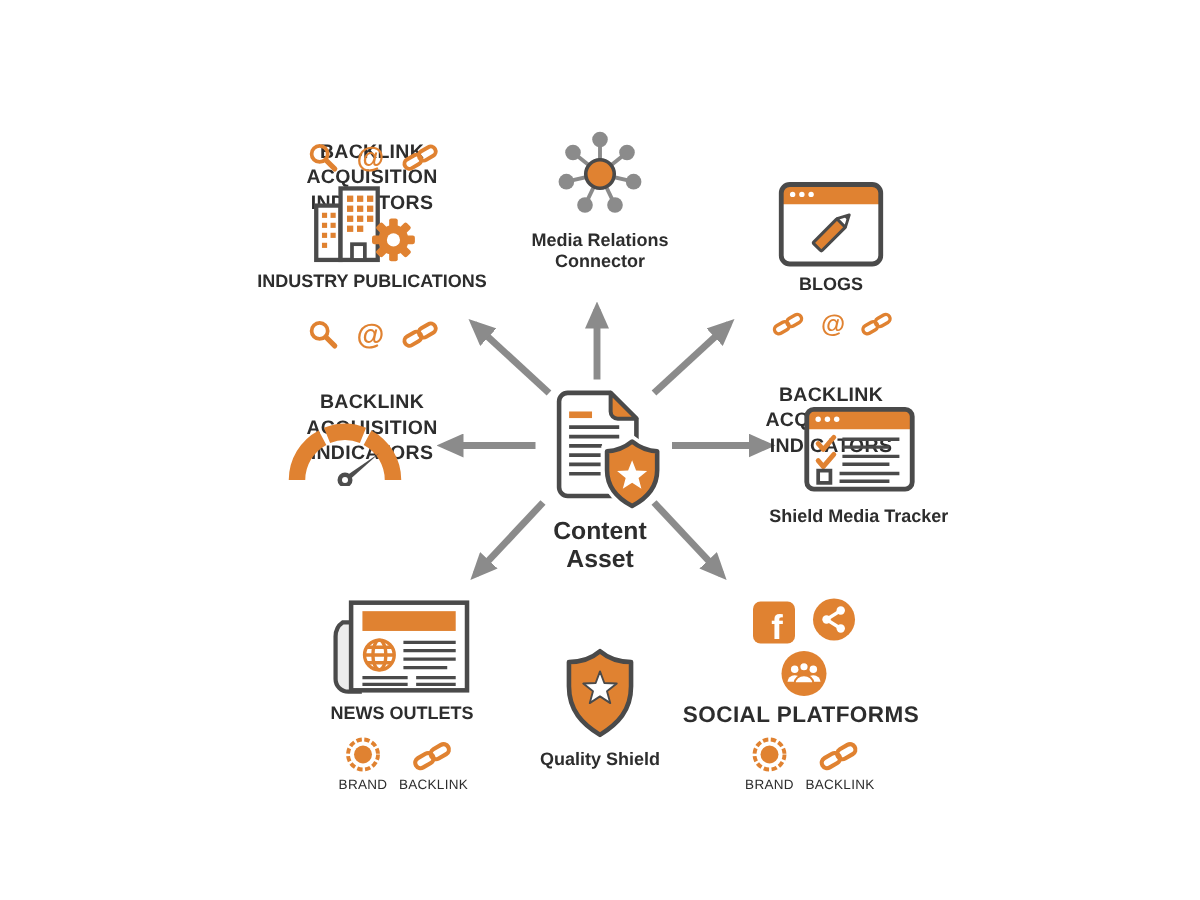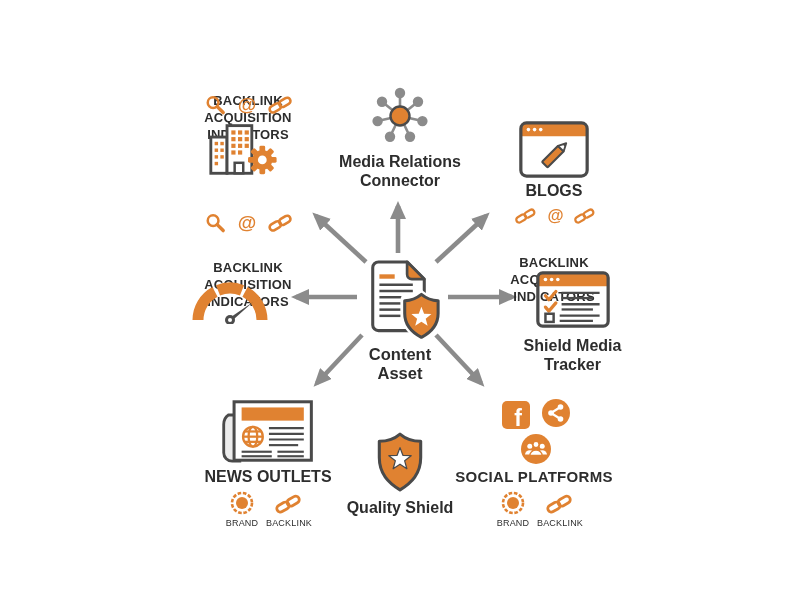--- a/index.html
+++ b/index.html
@@ -1,18 +1,18 @@
 <!DOCTYPE html>
 <html><head>
 <meta charset="utf-8">
 <style>
   html,body{margin:0;padding:0;background:#fff;}
   .canvas{position:relative;width:800px;height:600px;background:#ffffff;font-family:"Liberation Sans",sans-serif;overflow:hidden;}
   .abs{position:absolute;}
-  .title{font-weight:700;color:#2d2d2d;font-size:16px;line-height:1.18;text-align:center;}
+  .title{font-weight:700;color:#2d2d2d;font-size:12px;line-height:1.18;text-align:center;}
   .small{font-weight:700;color:#2d2d2d;font-size:13px;line-height:1.3;text-align:center;letter-spacing:.2px;margin-top:24px;}
   .badge-label{font-weight:400;color:#2d2d2d;font-size:9px;text-align:center;letter-spacing:.2px;}
   .iconrow{display:flex;align-items:center;justify-content:center;gap:8px;}
   svg{display:block;}
   .nowrap{white-space:nowrap;}
 </style>
 </head>
 <body>
 
 <div class="canvas">
@@ -89,20 +89,21 @@
           <rect x="57" y="29" width="6" height="7" rx="1.5" transform="rotate(225 60 44)"></rect>
           <rect x="57" y="29" width="6" height="7" rx="1.5" transform="rotate(270 60 44)"></rect>
           <rect x="57" y="29" width="6" height="7" rx="1.5" transform="rotate(315 60 44)"></rect>
         </g>
         <circle cx="60" cy="44" r="10.5"></circle>
       </g>
       <circle cx="60" cy="44" r="4.6" fill="#fff"></circle>
     </svg>
   </div>
 
+  <div class="abs title" style="left:168px;top:180px;width:160px">INDUSTRY PUBLICATIONS</div>
 
   <div class="abs iconrow" style="left:198px;top:211px;width:100px">
     <svg width="23" height="23" viewBox="0 0 24 24">
         <circle cx="9.5" cy="9" r="5.6" fill="none" stroke="#E08231" stroke-width="2.6"></circle>
         <line x1="13.8" y1="13.2" x2="20" y2="19.4" stroke="#E08231" stroke-width="3.6" stroke-linecap="round"></line>
       </svg>
     <svg width="24" height="24" viewBox="0 0 24 24">
         <text x="12" y="18" text-anchor="middle" font-family="Liberation Sans, sans-serif" font-size="19" font-weight="bold" fill="#E08231">@</text>
       </svg>
     <svg width="26" height="22" viewBox="0 0 26 22">

